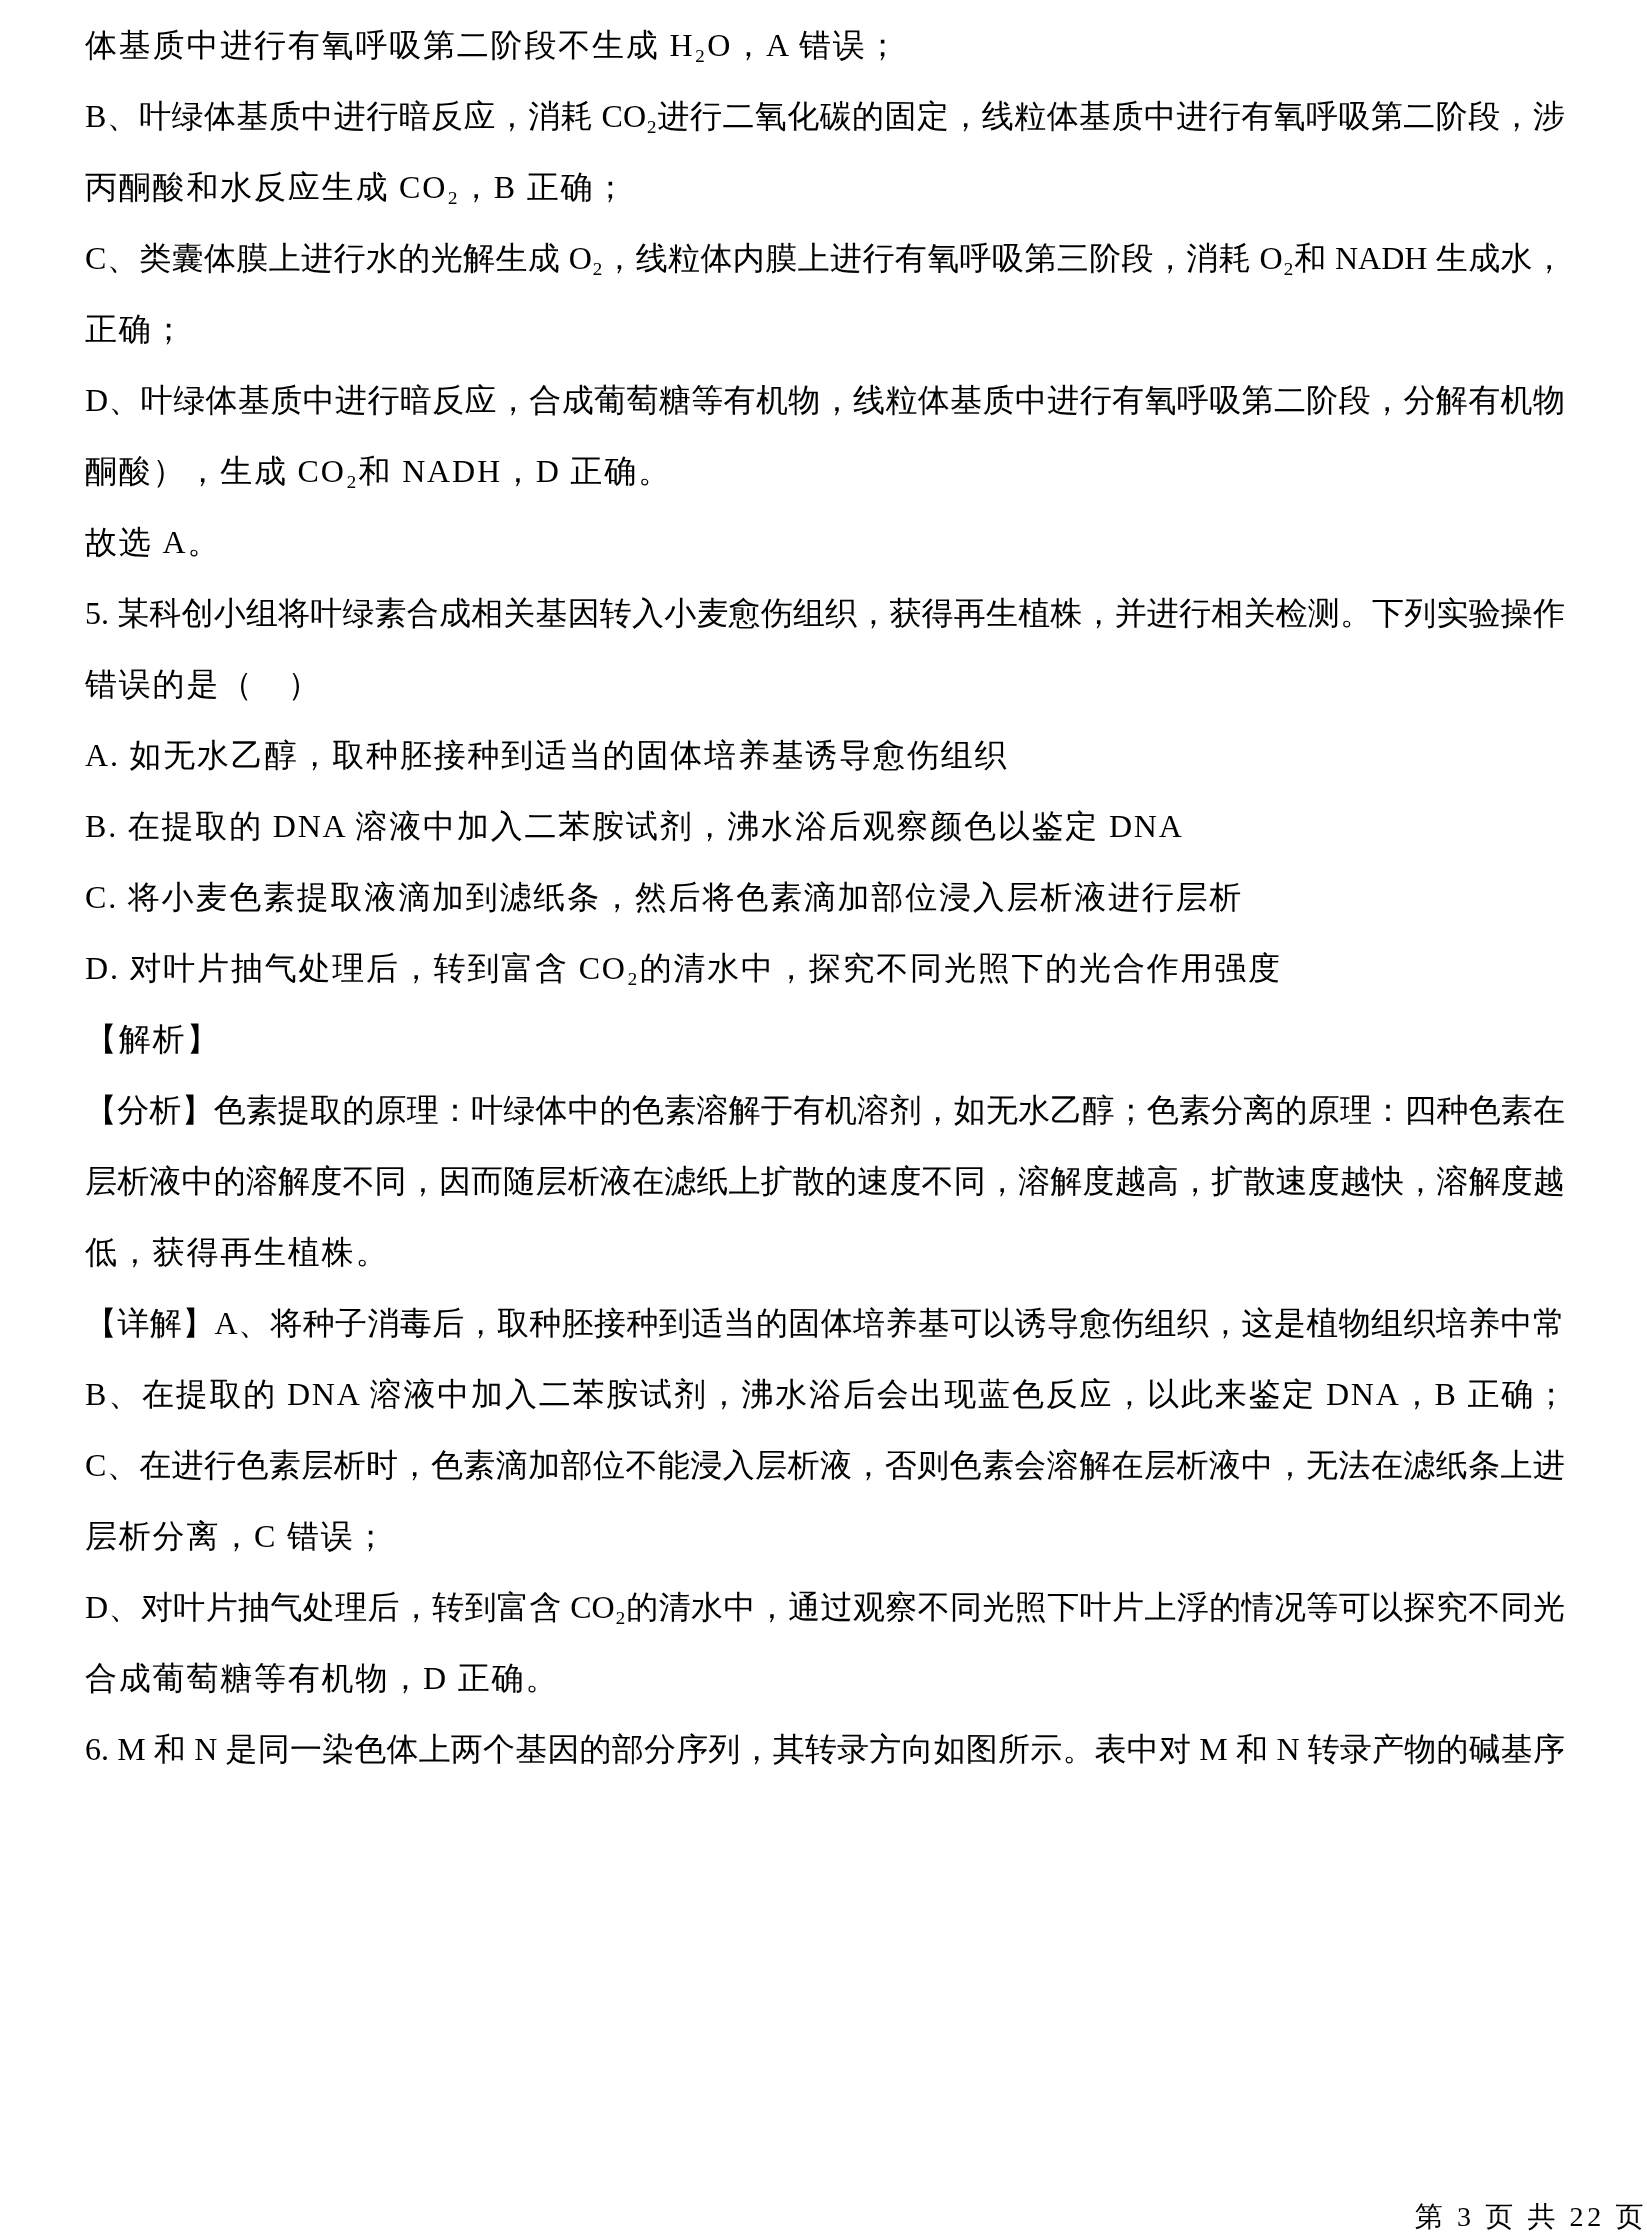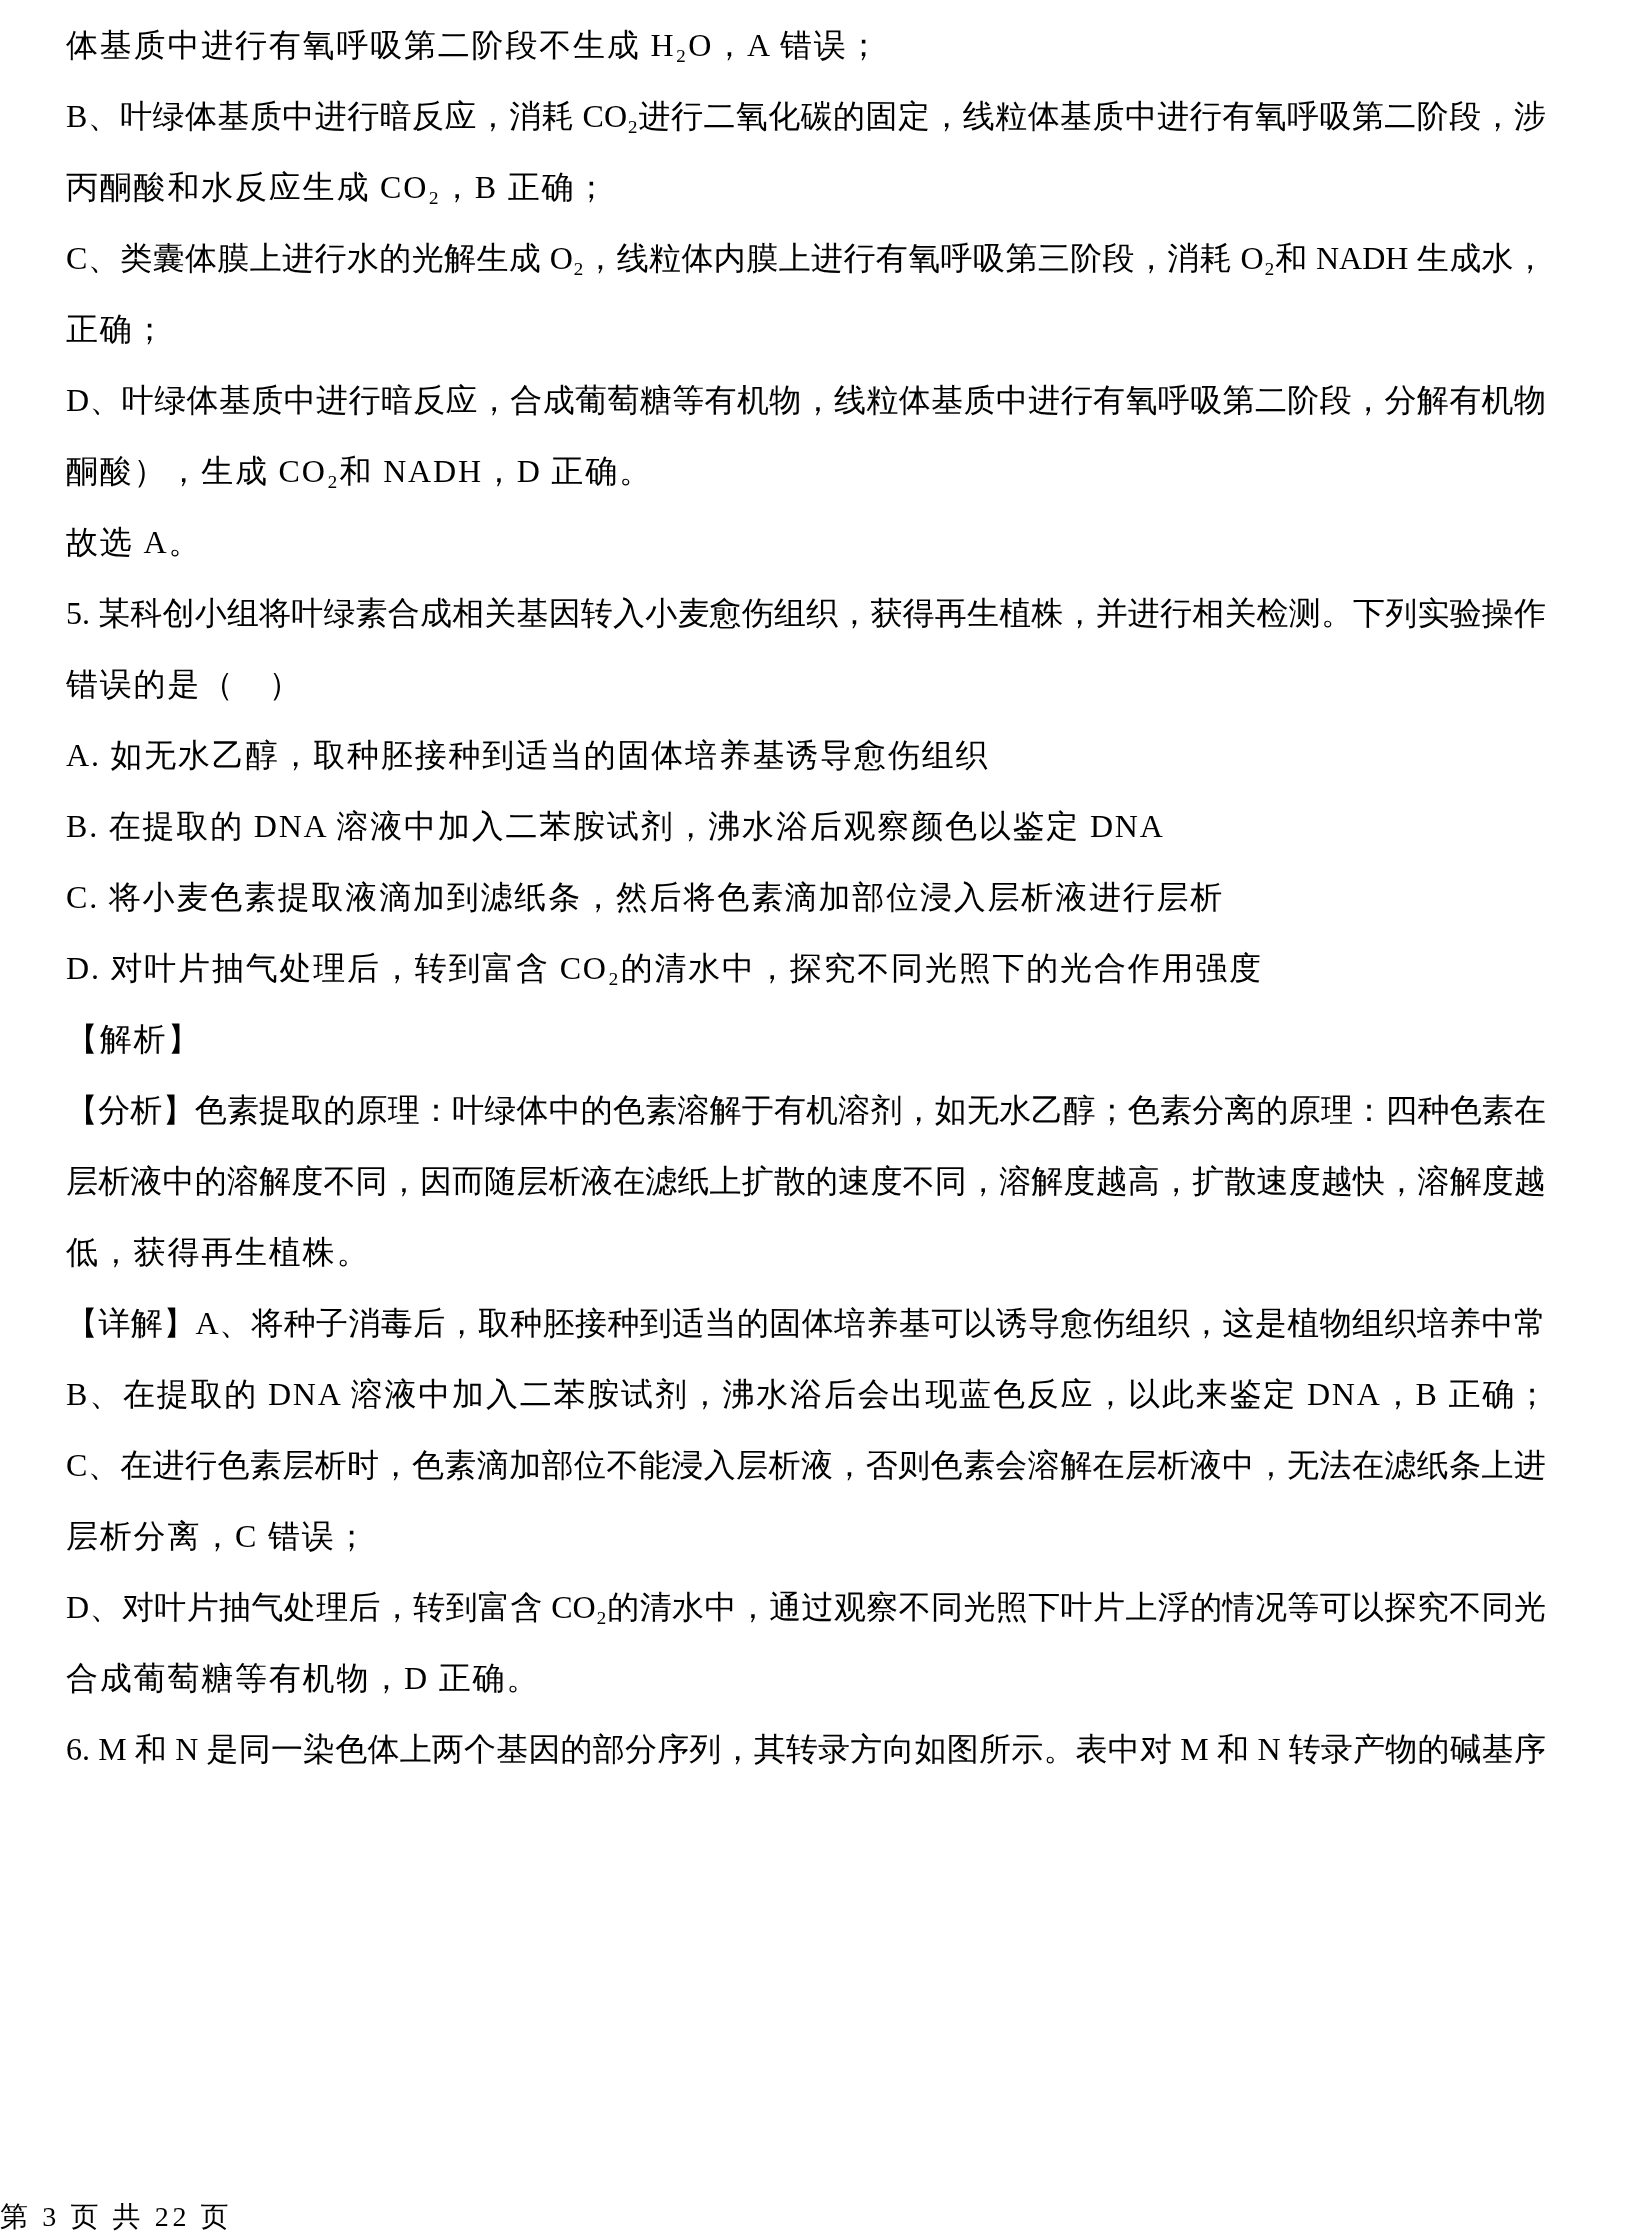--- a/index.html
+++ b/index.html
@@ -8,21 +8,21 @@
     width: 1647px;
     height: 2239px;
     background: #ffffff;
     color: #000000;
     font-family: "Liberation Serif", "DejaVu Serif", serif;
     position: relative;
     overflow: hidden;
   }
   .text-block {
     position: absolute;
-    left: 66px;
+    left: 85px;
     top: 10.2px;
     width: 1480px;
   }
   .line {
     height: 71px;
     line-height: 71px;
     font-size: 32px;
     letter-spacing: 1.8px;
     white-space: pre;
   }
@@ -32,21 +32,21 @@
     text-align: justify;
     text-align-last: justify;
     word-break: break-all;
     overflow: hidden;
   }
   .page-footer {
     position: absolute;
     left: 0;
     top: 2201px;
     width: 100%;
-    text-align: left;
+    text-align: right;
     font-size: 28px;
     line-height: 31px;
     letter-spacing: 3.6px;
   }
 </style>
 </head>
 <body>
 
 <main class="page">
   <section class="text-block">

